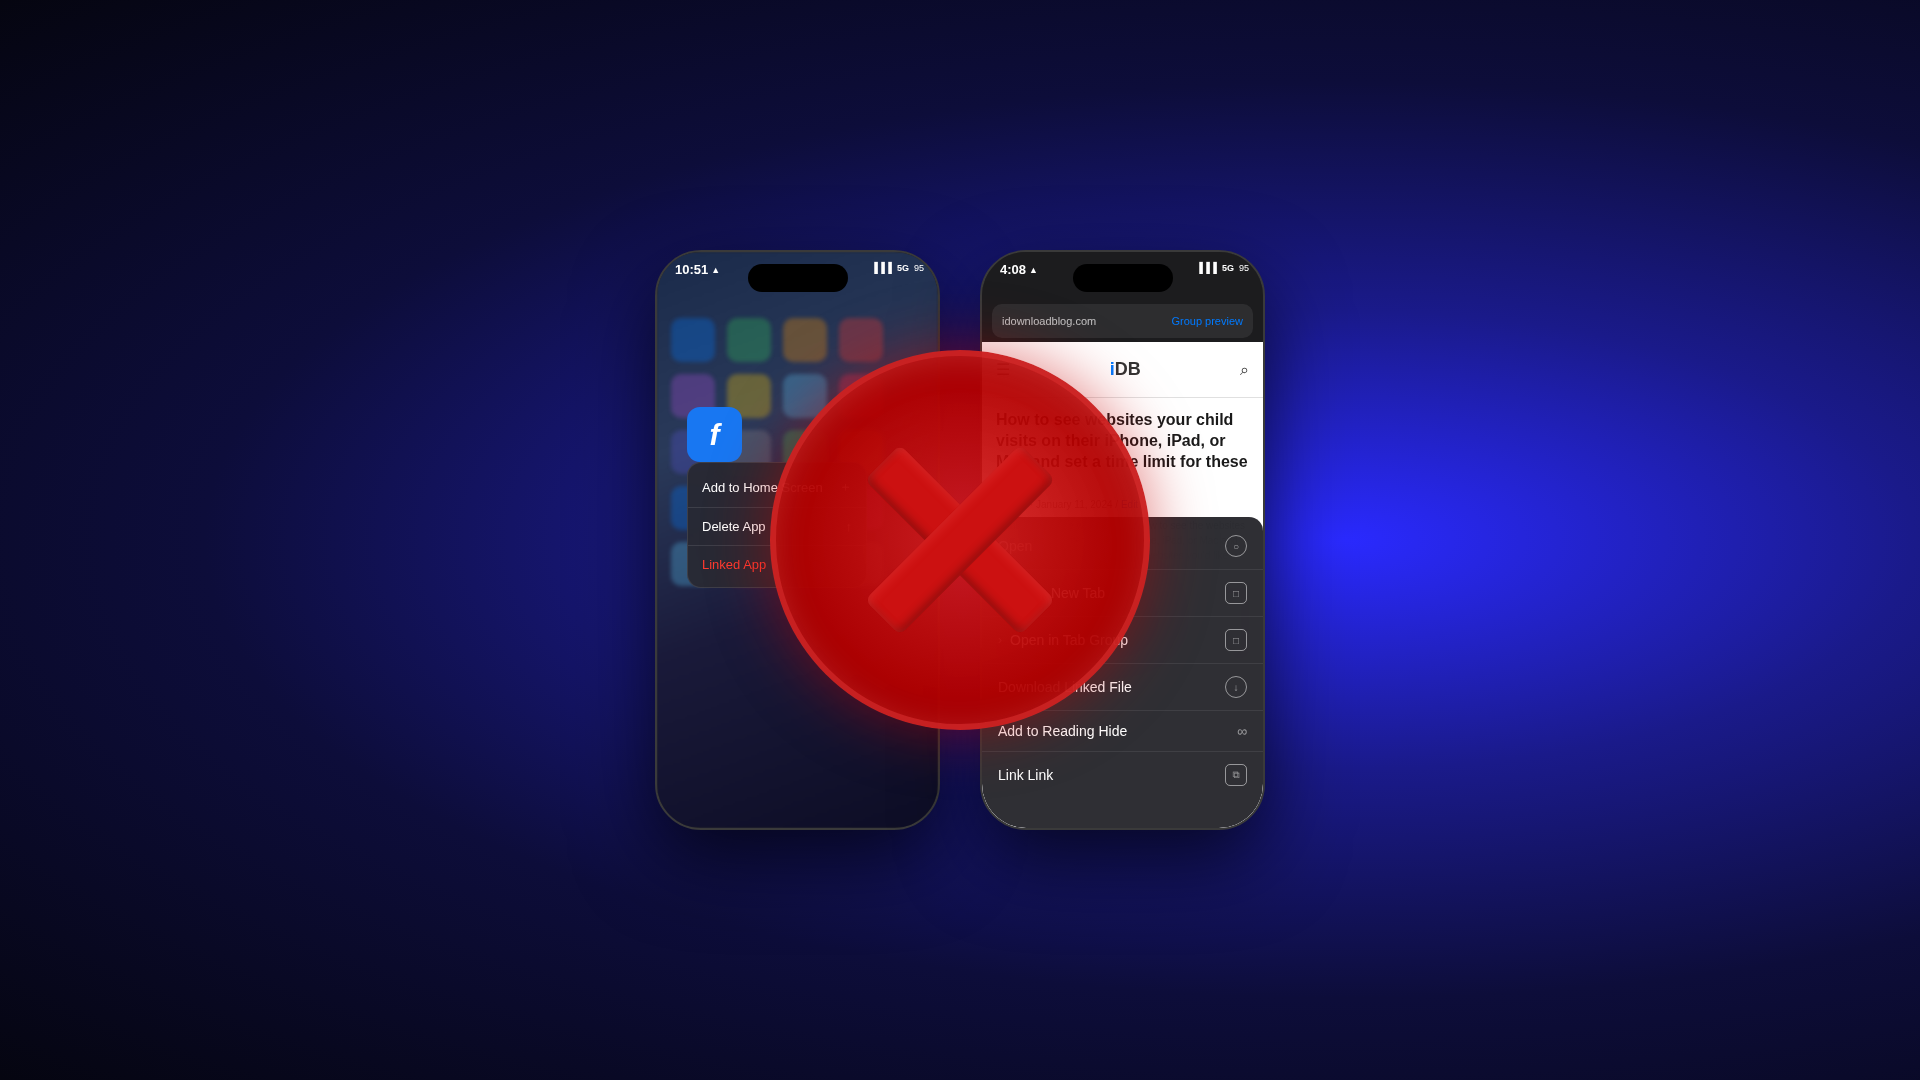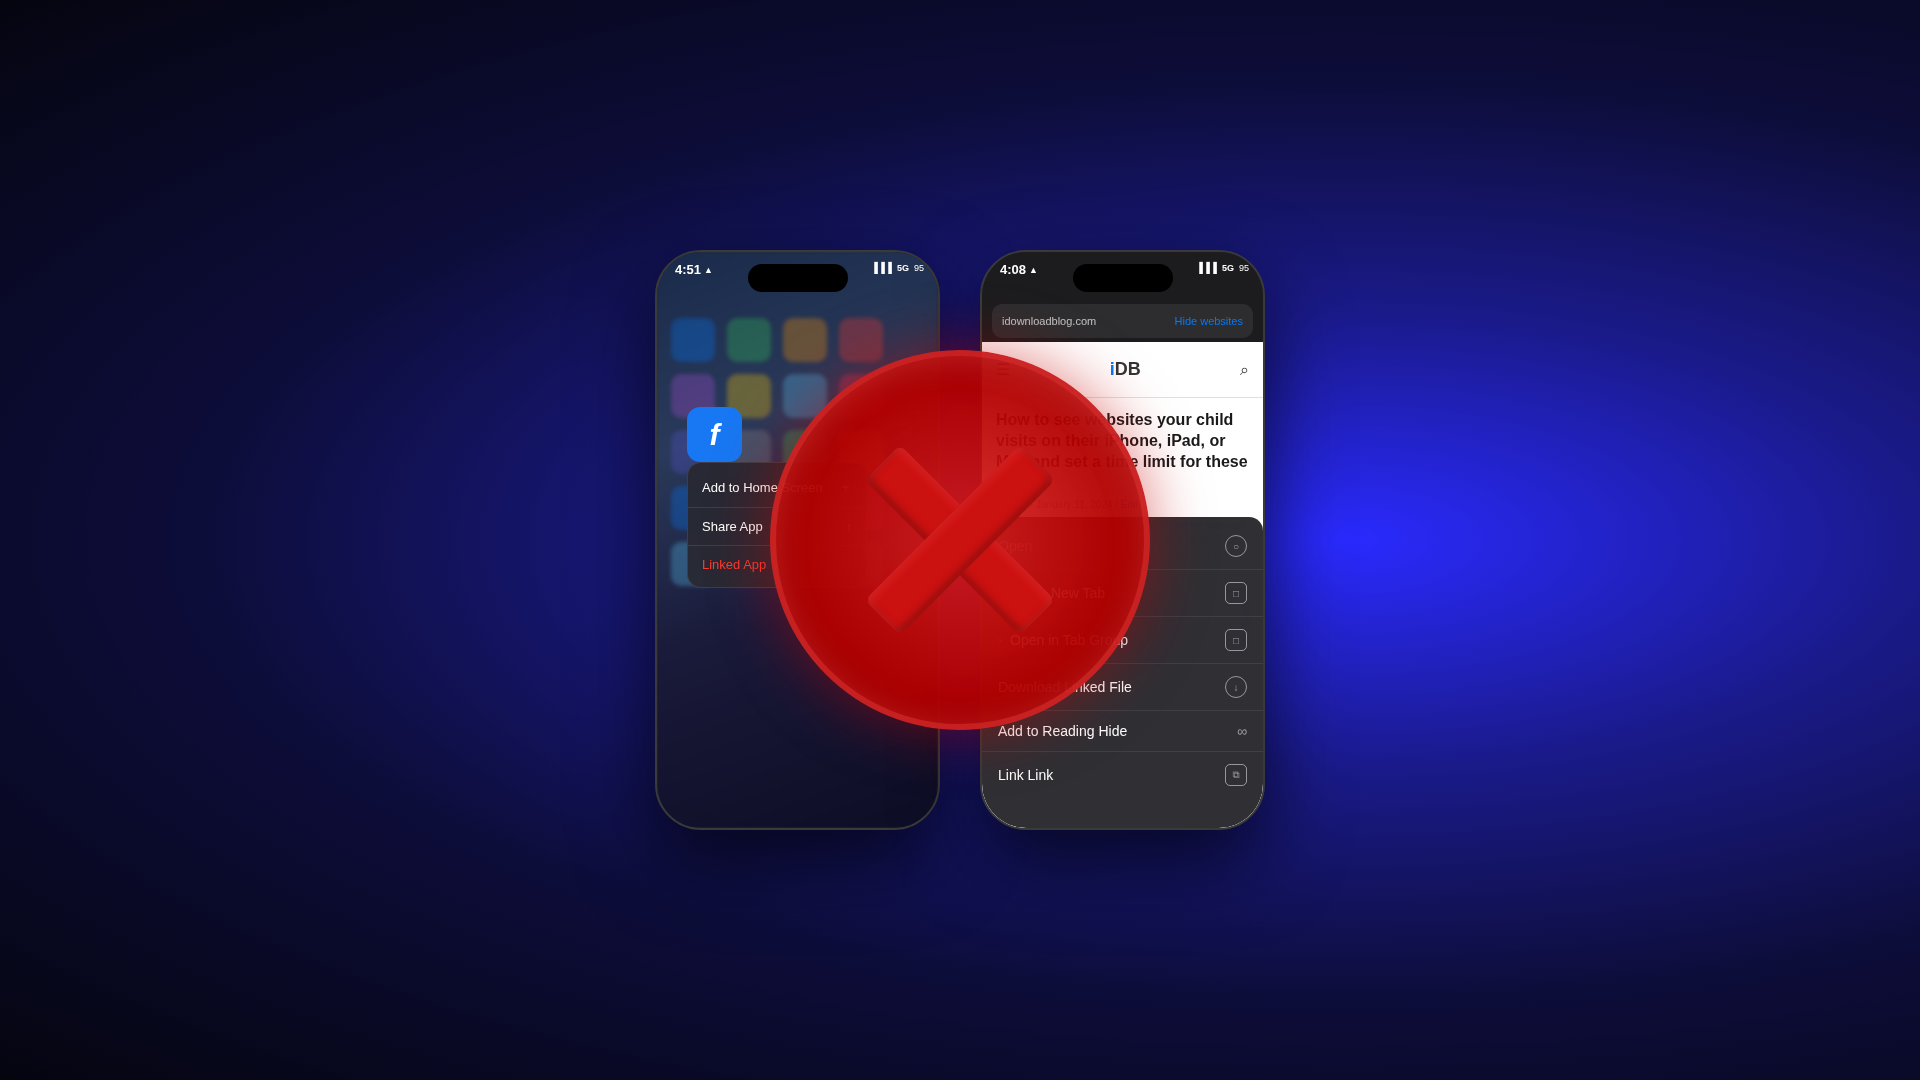--- a/index.html
+++ b/index.html
@@ -464,42 +464,42 @@
           <div class="app-blob app-pink"></div>
           <div class="app-blob app-indigo"></div>
           <div class="app-blob app-gray"></div>
         </div>
       </div>
 
       <div class="dynamic-island"></div>
 
       <div class="status-bar">
         <div class="status-time">
-          <span>4:51</span>
+          <span>10:51</span>
           <span style="font-size:9px;">▲</span>
         </div>
         <div class="status-icons">
           <span>▐▐▐</span>
           <span style="font-size:9px;font-weight:700;">5G</span>
           <span style="font-size:9px;">95</span>
         </div>
       </div>
 
       <div class="facebook-app-icon">
         <span style="font-style:italic;">f</span>
       </div>
 
       <div class="context-menu-phone1">
         <div class="context-menu-item">
           <span>Add to Home Screen</span>
           <span class="menu-icon">＋</span>
         </div>
         <div class="context-menu-divider"></div>
         <div class="context-menu-item">
-          <span>Share App</span>
+          <span>Delete App</span>
           <span class="menu-icon">↑</span>
         </div>
         <div class="context-menu-divider"></div>
         <div class="context-menu-item delete">
           <span>Linked App</span>
         </div>
       </div>
 
     </div>
   </div>
@@ -524,21 +524,21 @@
         </div>
         <div class="status-icons">
           <span>▐▐▐</span>
           <span style="font-size:9px;font-weight:700;">5G</span>
           <span style="font-size:9px;">95</span>
         </div>
       </div>
 
       <div class="safari-url-bar">
         <span class="url-text">idownloadblog.com</span>
-        <span class="hide-preview-btn">Hide websites</span>
+        <span class="hide-preview-btn">Group preview</span>
       </div>
 
       <div class="safari-content">
 
         <div class="safari-nav-bar">
           <span style="font-size:16px;color:#333;">☰</span>
           <span class="idb-logo"><span>i</span>DB</span>
           <span style="font-size:16px;color:#333;">⌕</span>
         </div>
 

